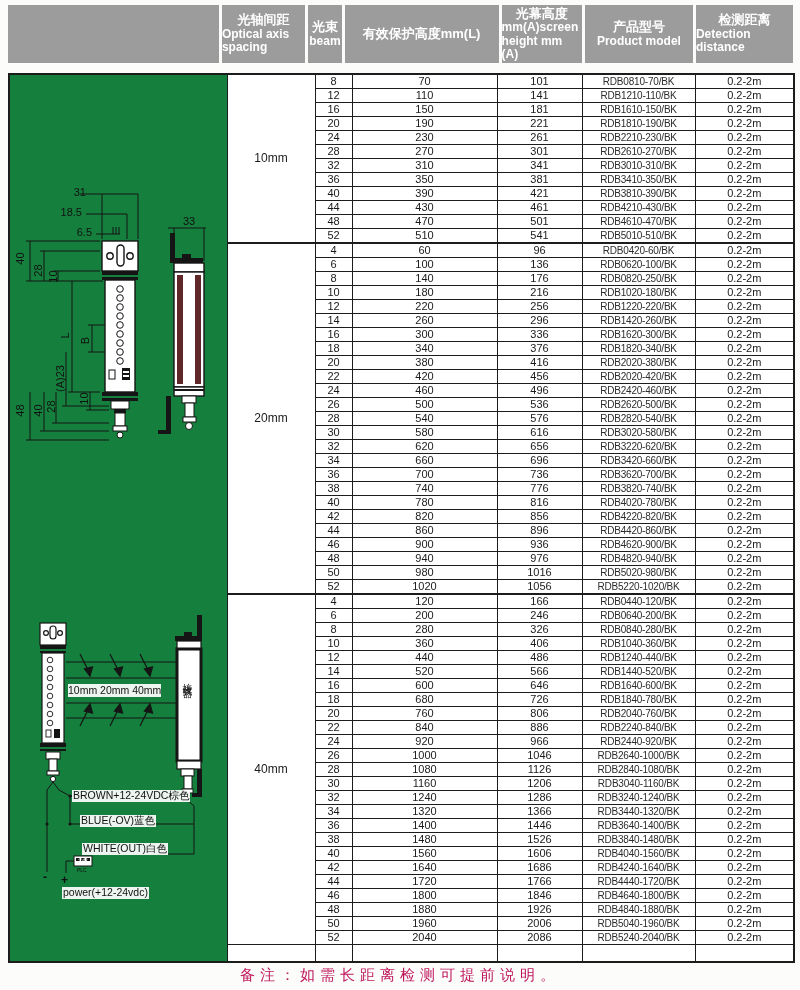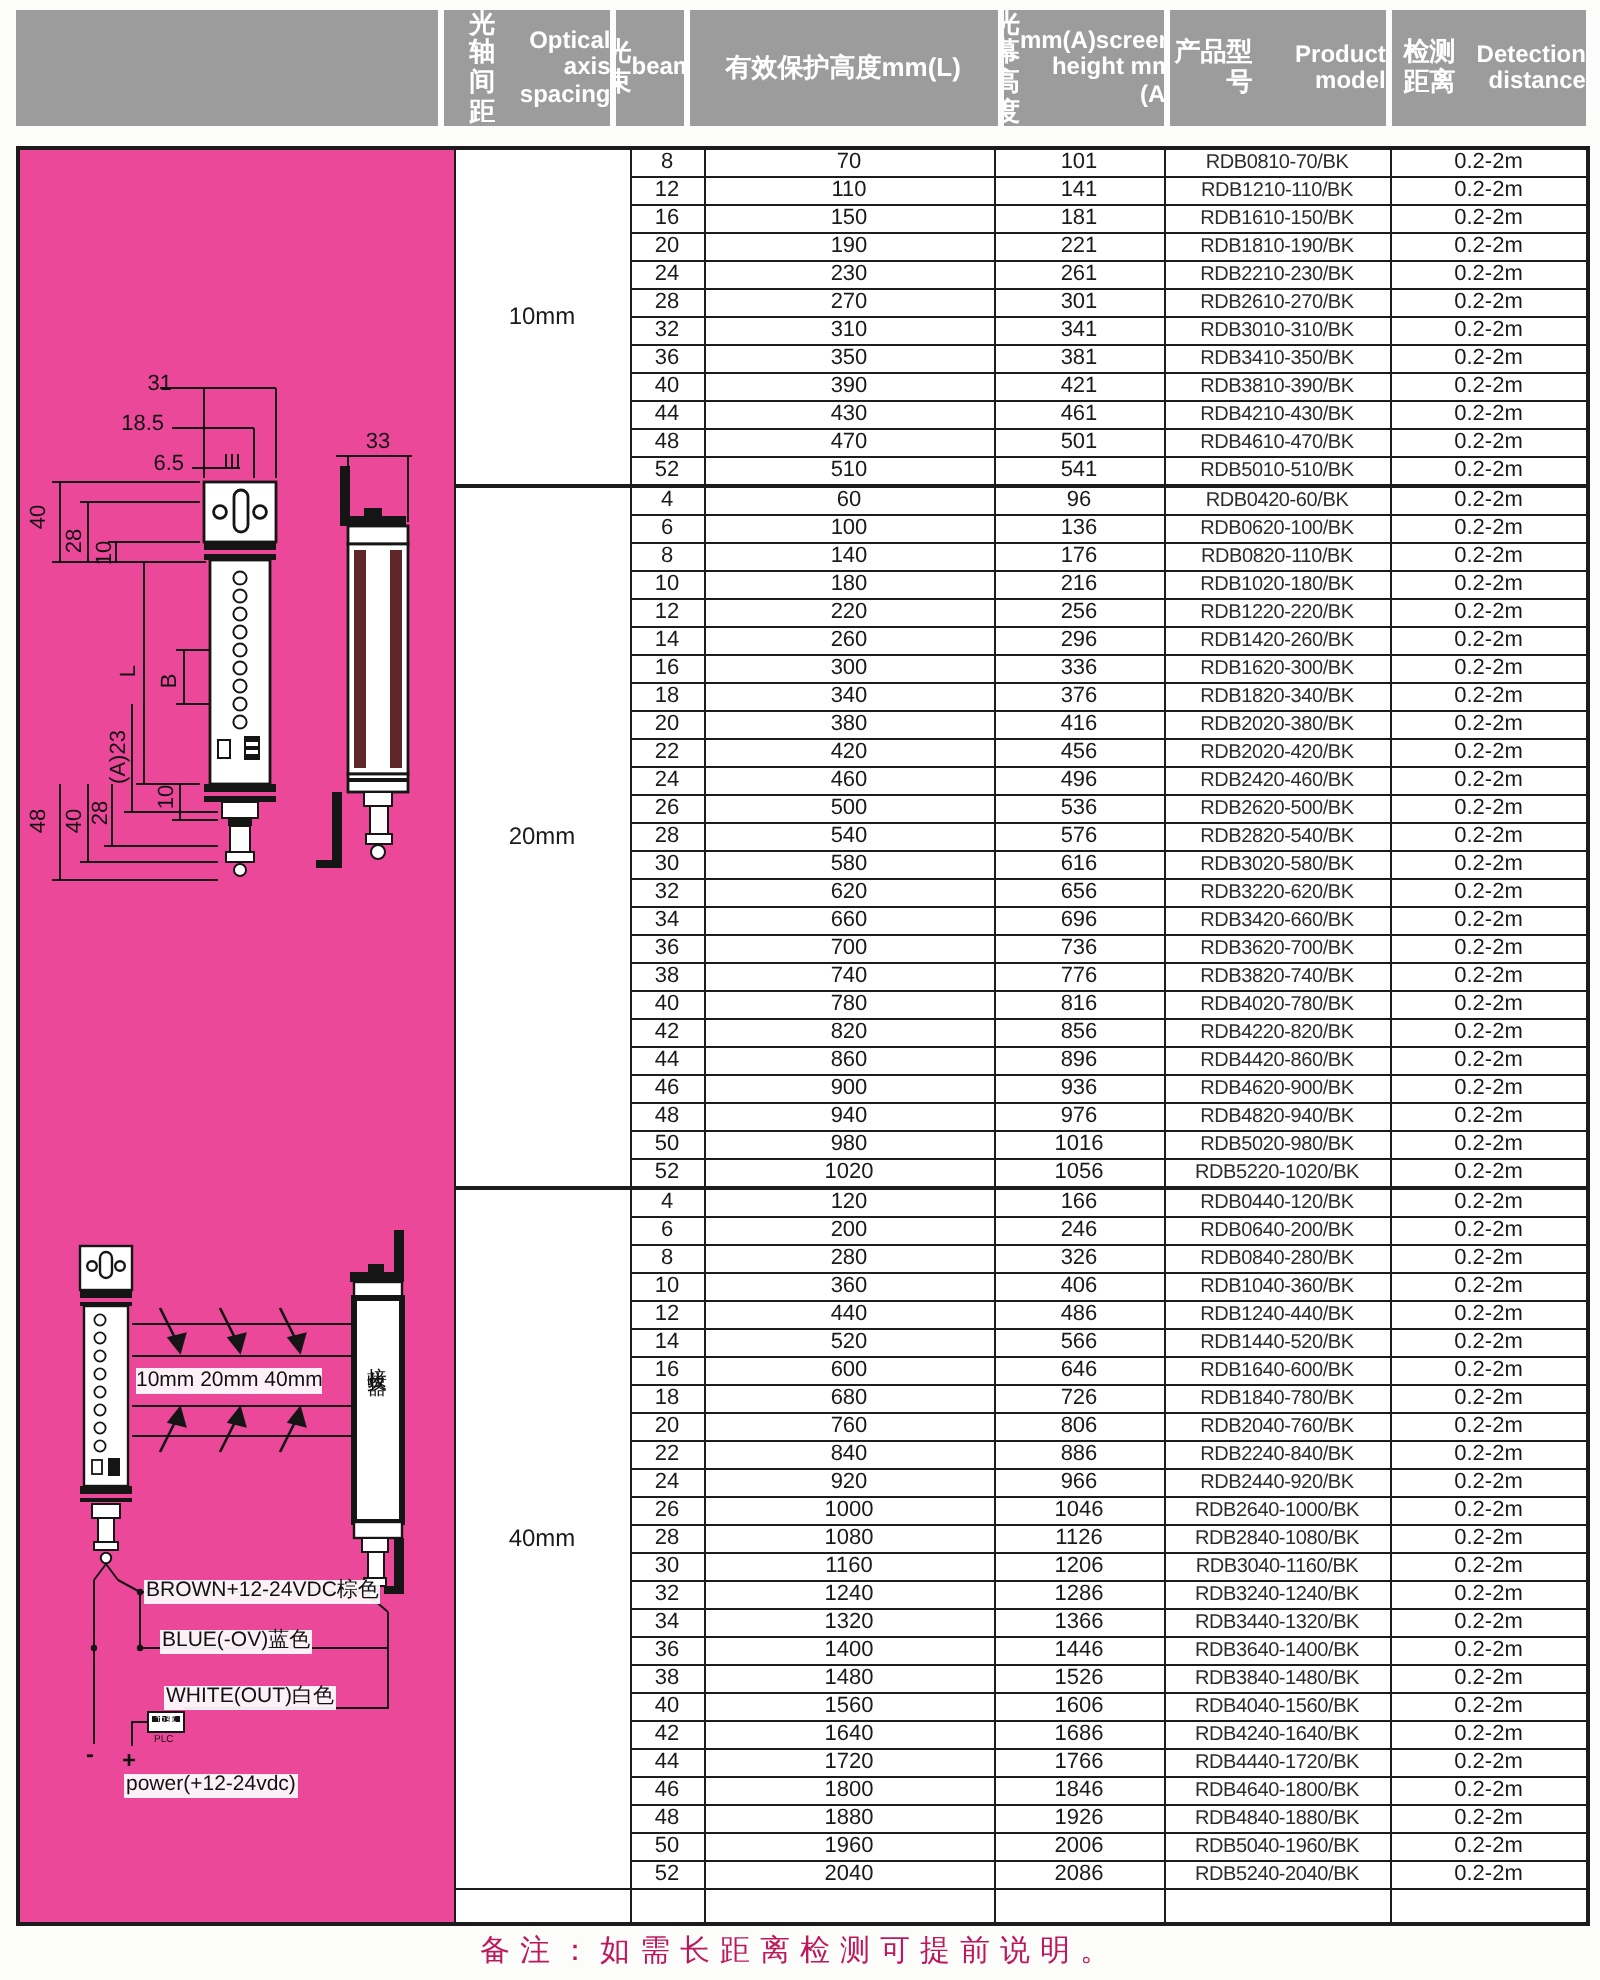--- a/index.html
+++ b/index.html
@@ -2,37 +2,37 @@
 <html><head>
 <meta charset="utf-8">
 <style>
   html,body{margin:0;padding:0}
   body{width:800px;height:990px;background:#fcfcfb;position:relative;
        font-family:"Liberation Sans","DejaVu Sans",sans-serif;color:#1a1a1a}
 
   
   .header{position:absolute;left:8px;top:5px;width:785px;height:58px;display:flex}
   .hcell{box-sizing:border-box;background:#9c9c9c;border-right:3px solid #fcfcfb;
-         color:#fff;display:flex;align-items:center;justify-content:center;
-         text-align:right;font-weight:bold;line-height:1.12;overflow:hidden}
+         color:#fff;display:flex;flex-direction:column;align-items:center;justify-content:center;
+         text-align:left;font-weight:bold;line-height:1.12;overflow:hidden}
   .hcell:last-child{border-right:none}
   .hc-zh{font-size:13px;display:block}
   .hc-en{font-size:12px;display:block}
 
   
   .table-wrap{position:absolute;left:8px;top:73px}
   table{border-collapse:collapse;table-layout:fixed;width:787px;border:2px solid #1c1c1c;background:#fff}
   td{border:1px solid #1c1c1c;padding:0;margin:0;text-align:center;height:13px;line-height:13px;
      font-size:11px;overflow:hidden;white-space:nowrap}
   td.model{font-size:10px;letter-spacing:-0.2px;color:#2c2c2c}
   td.dist{font-size:11px}
   td.spacing-cell{font-size:12px}
   tr.section-start td{border-top:2px solid #1c1c1c}
   tr.empty-row td{height:16px}
-  .diagram-cell{position:relative;background:#ec4899}
+  .diagram-cell{position:relative;background:#15803d}
 
   
   #diagram-holder{position:absolute;left:0;top:0;width:218px;height:885px}
   #diagram-holder svg{position:absolute;left:0}
   .dlabel{position:absolute;font-size:11px;line-height:1;color:#111;white-space:nowrap}
   .rot{transform:rotate(-90deg);transform-origin:center}
   .receiver-label{position:absolute;writing-mode:vertical-rl;text-orientation:upright;
                   font-size:10px;letter-spacing:3px;color:#111;left:171px;top:600px}
   .wlabel{position:absolute;font-size:10.5px;line-height:1.1;color:#111;white-space:nowrap;
           background:rgba(255,255,255,.92);padding:0 1px}
@@ -386,21 +386,21 @@
           <td class="beam">6</td>
           <td class="eff">100</td>
           <td class="scr">136</td>
           <td class="model">RDB0620-100/BK</td>
           <td class="dist">0.2-2m</td>
         </tr>
         <tr>
           <td class="beam">8</td>
           <td class="eff">140</td>
           <td class="scr">176</td>
-          <td class="model">RDB0820-110/BK</td>
+          <td class="model">RDB0820-250/BK</td>
           <td class="dist">0.2-2m</td>
         </tr>
         <tr>
           <td class="beam">10</td>
           <td class="eff">180</td>
           <td class="scr">216</td>
           <td class="model">RDB1020-180/BK</td>
           <td class="dist">0.2-2m</td>
         </tr>
         <tr>

